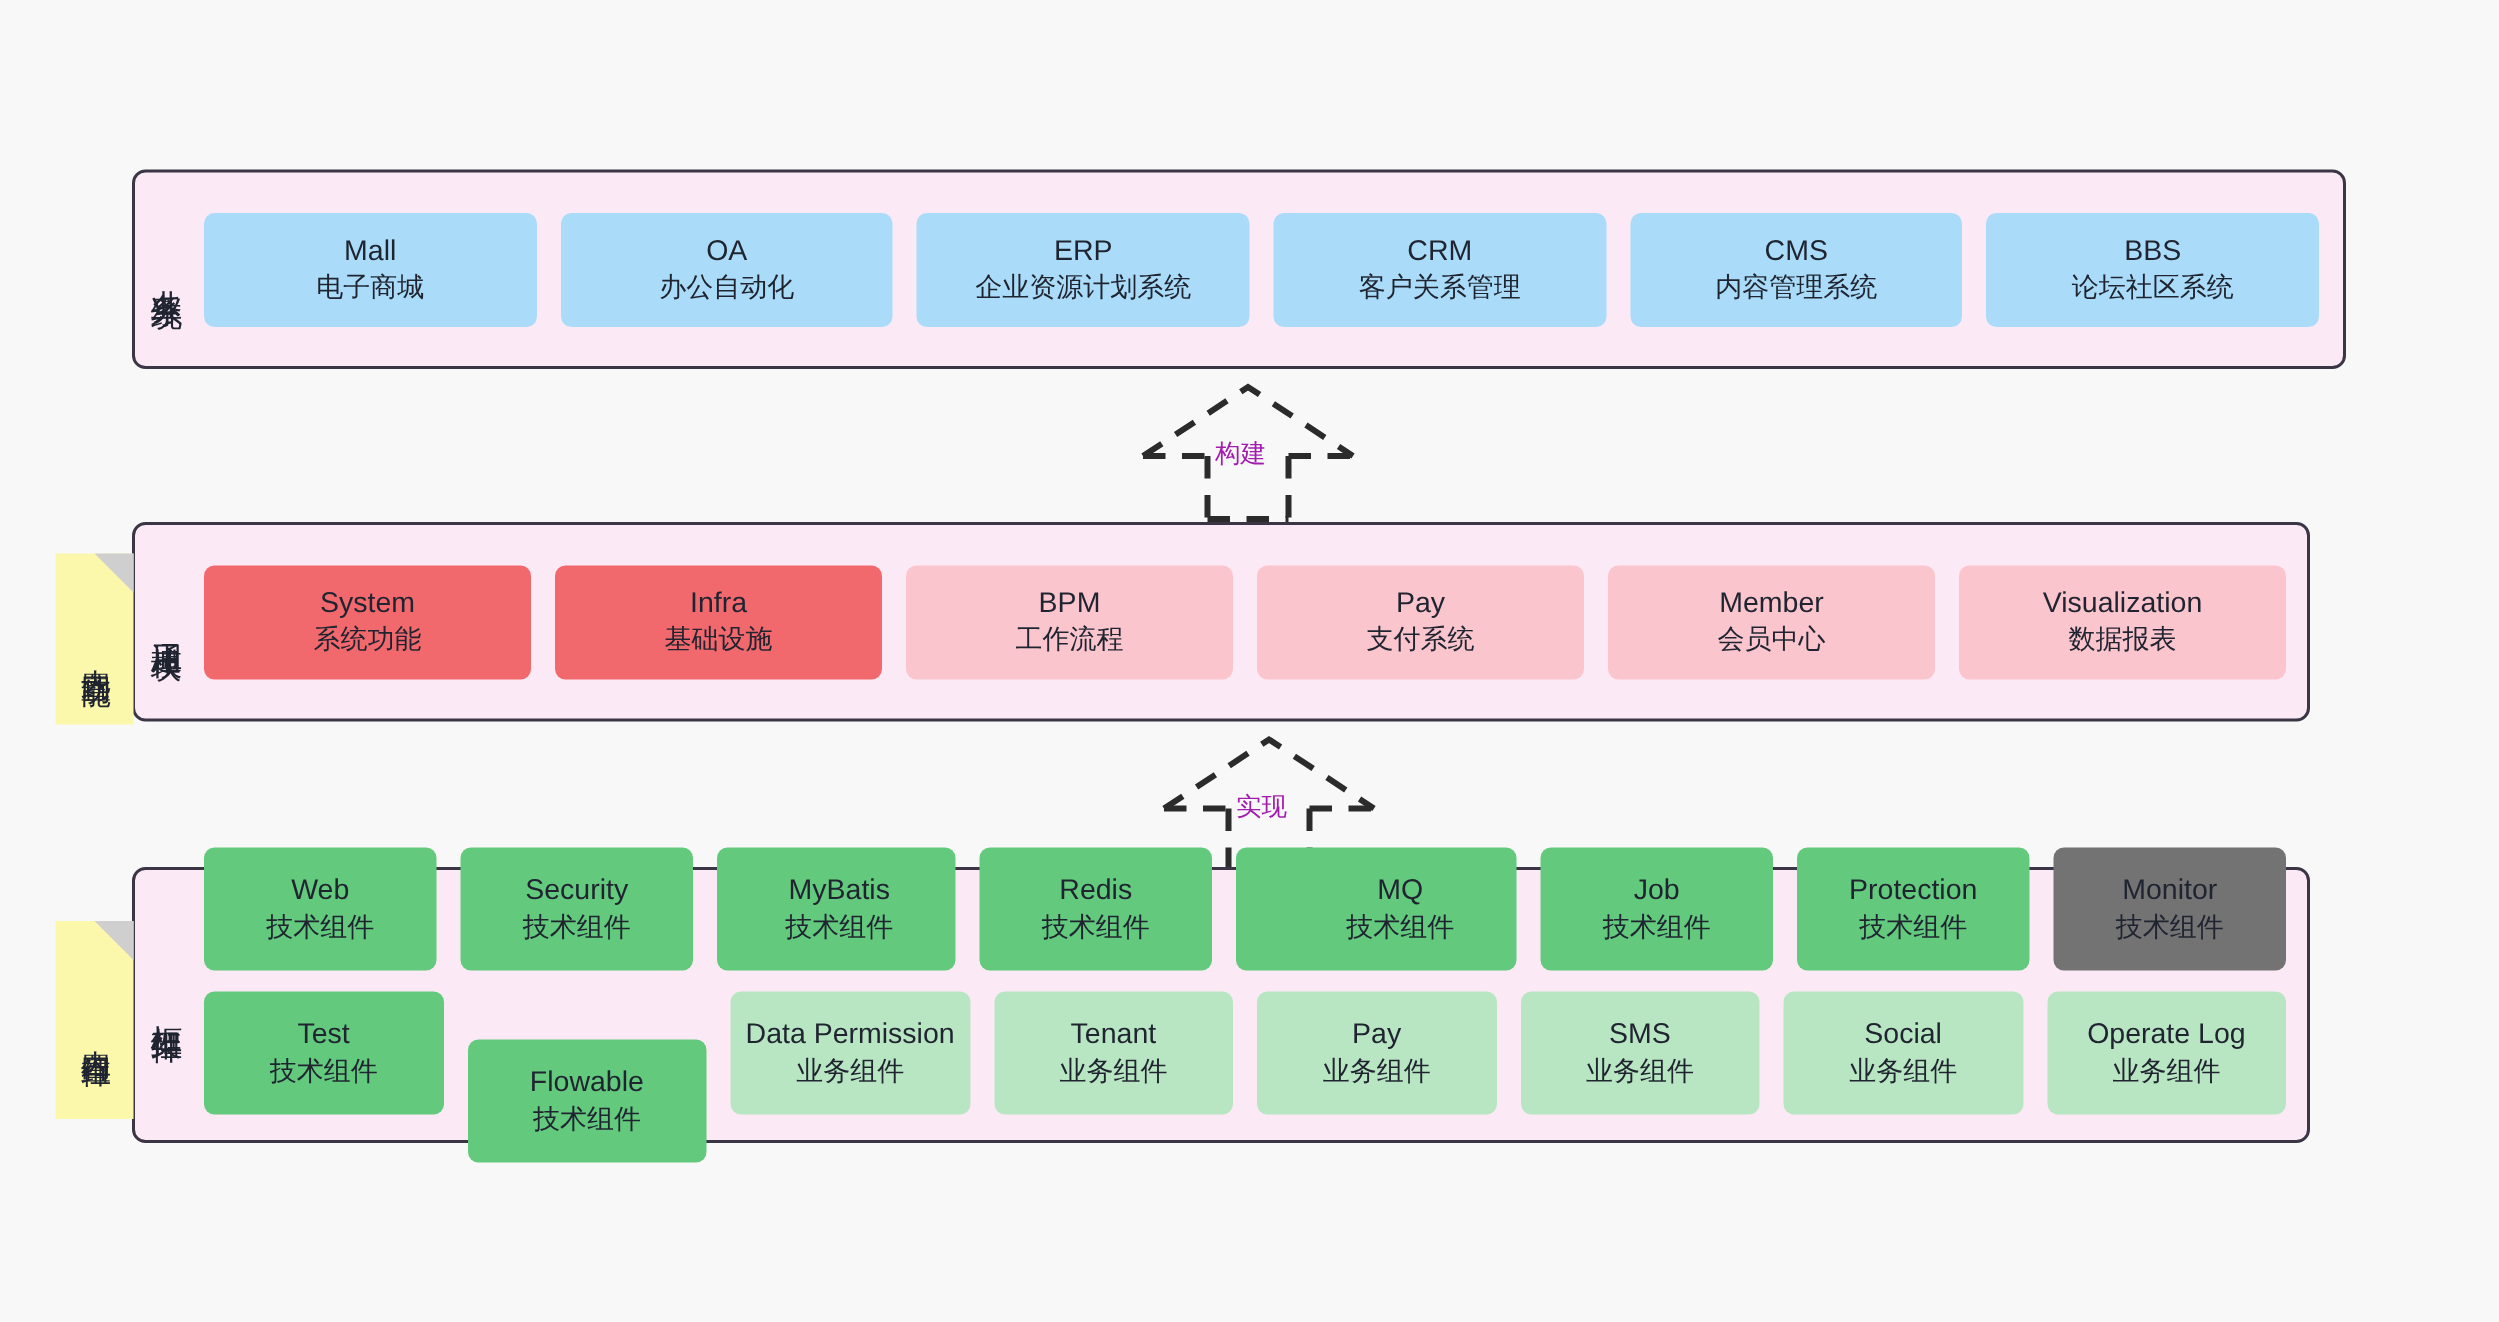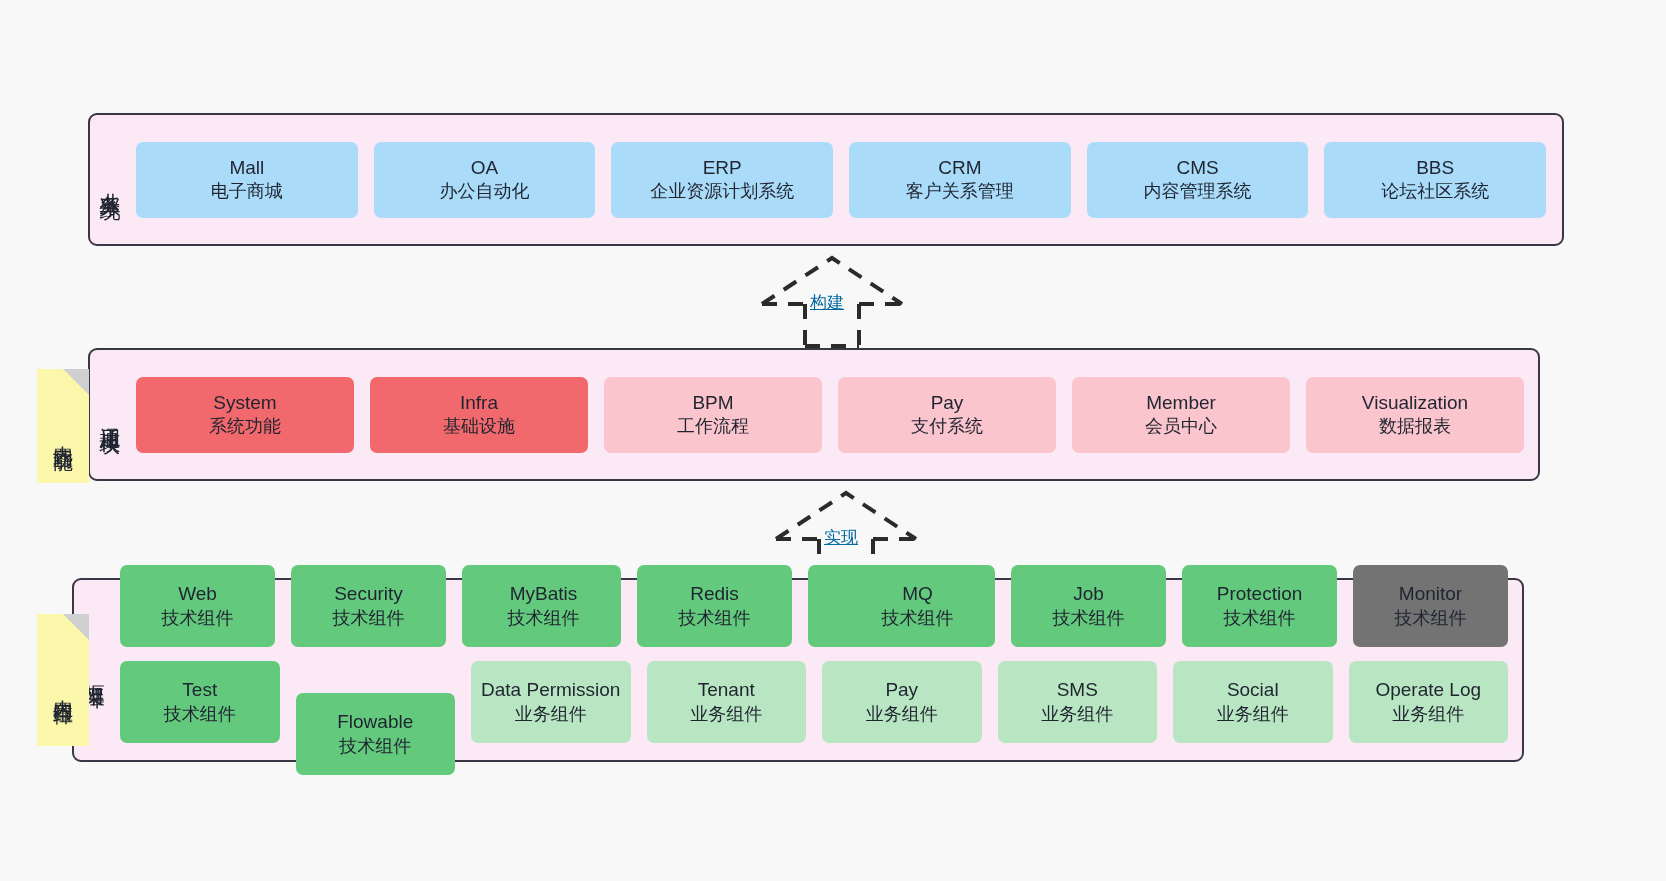--- a/index.html
+++ b/index.html
@@ -72,21 +72,21 @@
   .c-greenlight  { background: #b9e6c2; }
 
   
   #layer-business  { left: 88px;  top: 113px; width: 1476px; height: 133px; }
   #layer-business  .layer-items { padding-right: 16px; }
   #layer-business  .card { height: 76px; }
 
   #layer-modules   { left: 88px;  top: 348px; width: 1452px; height: 133px; }
   #layer-modules   .card { height: 76px; }
 
-  #layer-framework { left: 72px;  top: 578px; width: 1452px; height: 184px; }
+  #layer-framework { left: 88px;  top: 578px; width: 1452px; height: 184px; }
   #layer-framework .card { height: 82px; }
 
   
   .note {
     position: absolute;
     width: 52px;
     background: #fbf8ab;
     box-sizing: border-box;
     display: flex;
     align-items: center;
@@ -109,25 +109,24 @@
   }
   #note-builtin-func { left: 37px; top: 369px; height: 114px; }
   #note-builtin-comp { left: 37px; top: 614px; height: 132px; }
 
   
   .connector { position: absolute; }
   .connector svg { display: block; overflow: visible; }
   .conn-label {
     position: absolute;
     font-size: 17px;
-    color: #0369a1;
+    color: #a21caf;
     background: transparent;
     white-space: nowrap;
     user-select: none;
-    text-decoration: underline;
   }
   #conn-build    { left: 752px; top: 252px; width: 160px; height: 96px; }
   #conn-build .conn-label   { left: 58px; top: 39px; }
   #conn-implement{ left: 766px; top: 487px; width: 160px; height: 96px; }
   #conn-implement .conn-label { left: 58px; top: 39px; }
 </style>
 </head>
 <body>
 
 <div id="stage">

